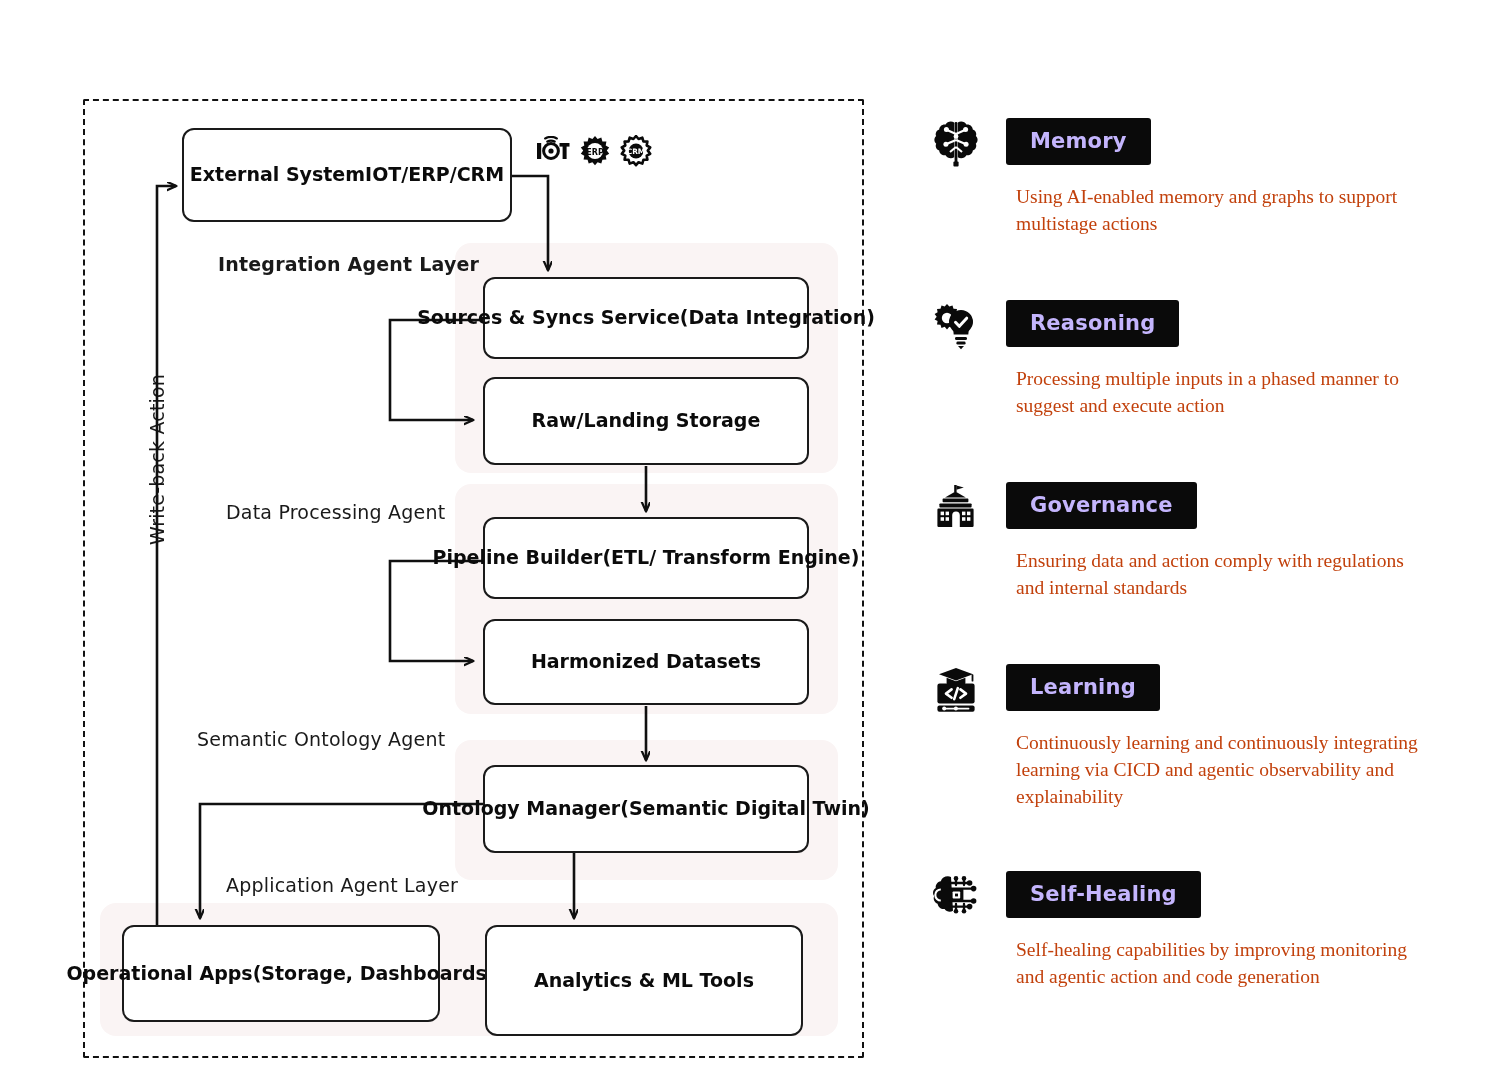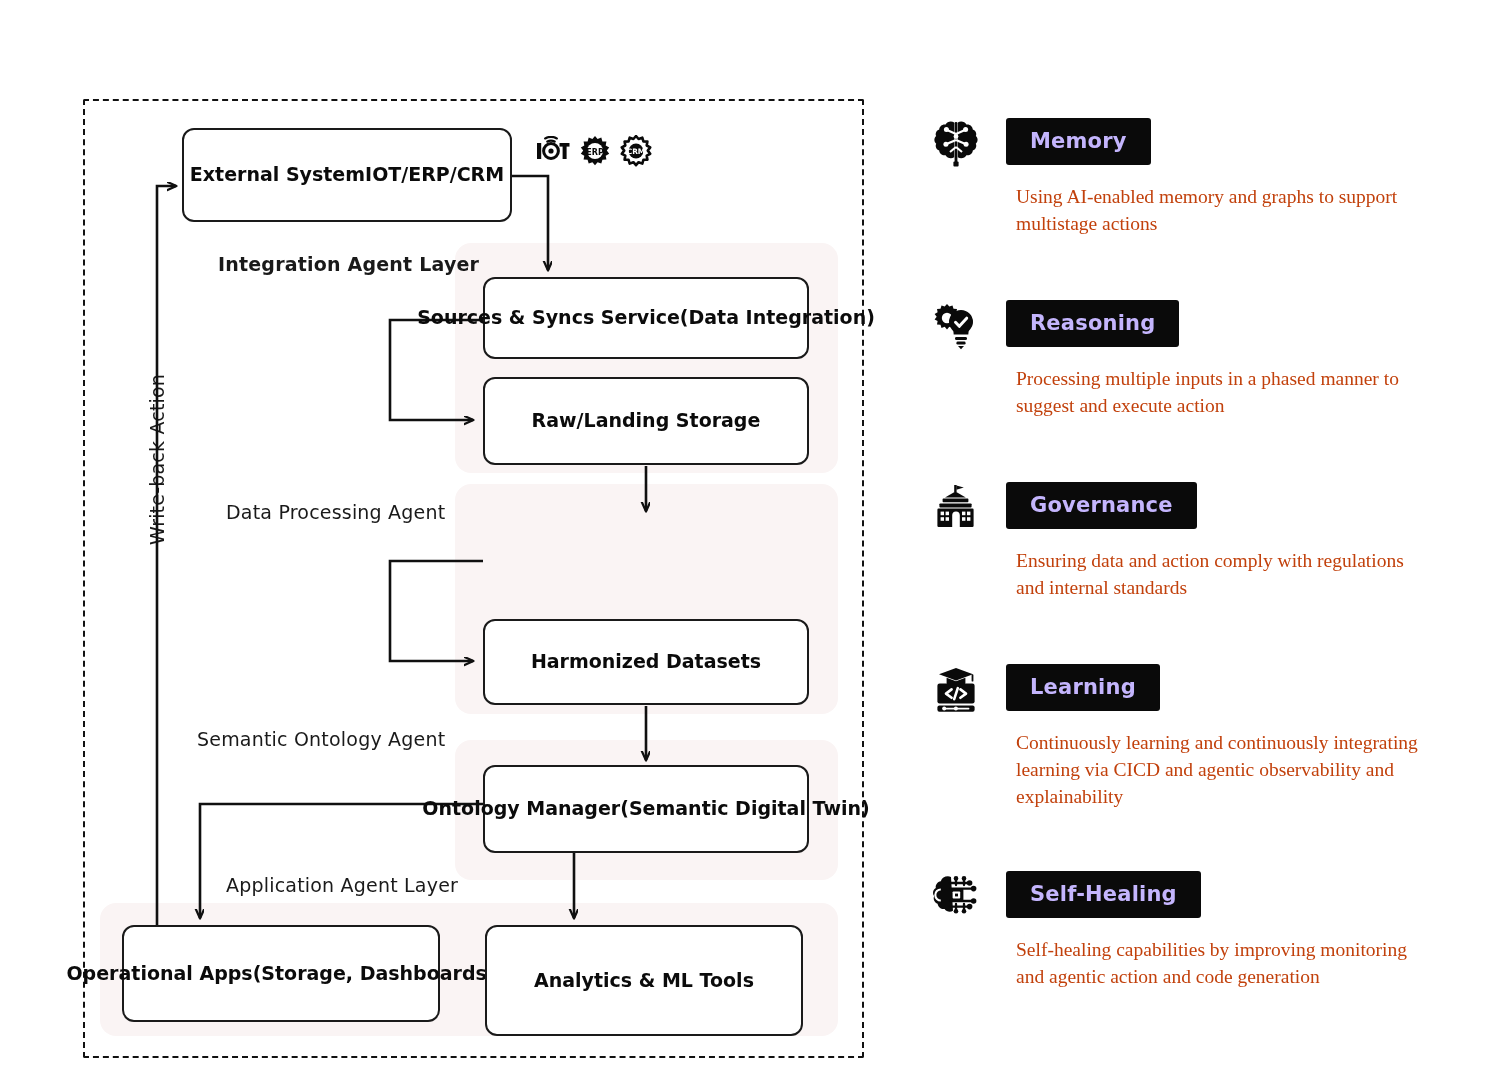--- a/index.html
+++ b/index.html
@@ -178,20 +178,24 @@
 
   <div class="node-box" style="left:483px; top:277px; width:326px; height:82px;">
     <span class="ln">Sources &amp; Syncs Service</span>
     <span class="ln">(Data Integration)</span>
   </div>
 
   <div class="node-box" style="left:483px; top:377px; width:326px; height:88px;">
     <span class="ln">Raw/Landing Storage</span>
   </div>
 
+  <div class="node-box" style="left:483px; top:517px; width:326px; height:82px;">
+    <span class="ln">Pipeline Builder</span>
+    <span class="ln">(ETL/ Transform Engine)</span>
+  </div>
 
   <div class="node-box" style="left:483px; top:619px; width:326px; height:86px;">
     <span class="ln">Harmonized  Datasets</span>
   </div>
 
   <div class="node-box" style="left:483px; top:765px; width:326px; height:88px;">
     <span class="ln">Ontology Manager</span>
     <span class="ln">(Semantic Digital Twin)</span>
   </div>
 

